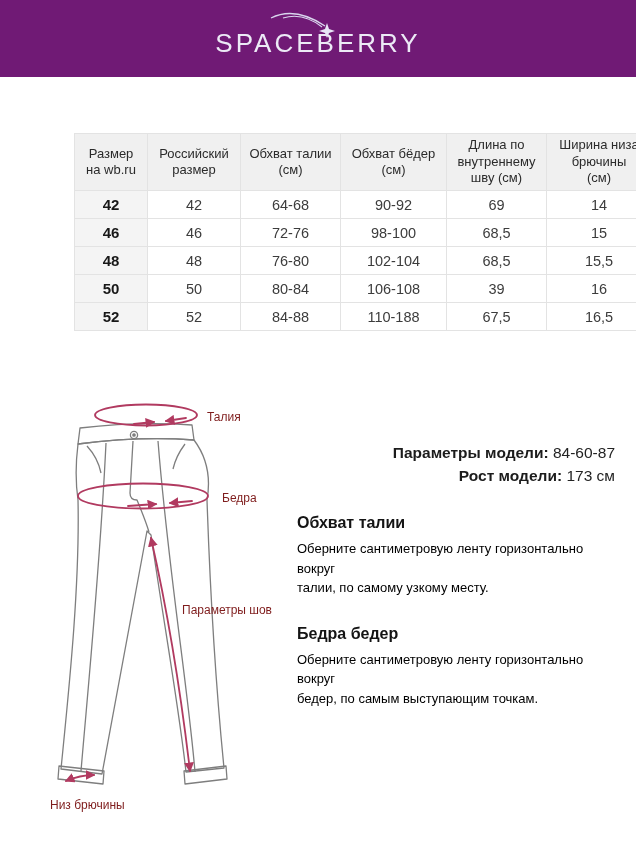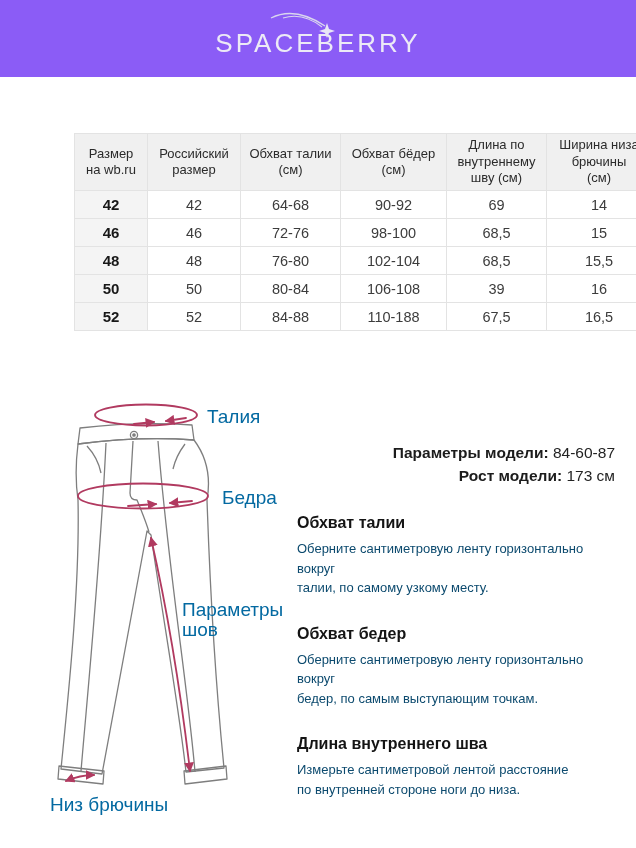--- a/index.html
+++ b/index.html
@@ -3,21 +3,21 @@
 <meta charset="utf-8">
 <style>
   html,body{margin:0;padding:0;background:#ffffff;}
   *{box-sizing:border-box;}
   .page{
     position:relative;width:636px;height:848px;overflow:hidden;background:#ffffff;
     font-family:"Liberation Sans", sans-serif;color:#1c1c1c;
   }
   
   .brand-header{
-    position:absolute;left:0;top:0;width:636px;height:77px;background:#8b5cf6;
+    position:absolute;left:0;top:0;width:636px;height:77px;background:#701a75;
     display:flex;align-items:center;justify-content:center;
   }
   .logo-wrap{position:relative;margin-top:10px;}
   .brand-name{
     color:#eceaf6;font-size:26px;letter-spacing:3px;font-weight:400;
   }
   .comet{position:absolute;left:52px;top:-20px;width:78px;height:30px;}
   
   .size-table{
     position:absolute;left:30px;top:133px;width:577px;
@@ -27,33 +27,33 @@
     border:1px solid #e3e3e3;text-align:center;vertical-align:middle;padding:2px 2px;
   }
   .size-table th{
     background:#f0f0f0;font-weight:400;font-size:13px;line-height:16.5px;
     color:#2b2b2b;height:57px;white-space:pre-line;
   }
   .size-table td{height:28px;font-size:14.5px;color:#3c3c3c;background:#ffffff;}
   .size-table td.first{background:#f4f4f4;font-weight:700;font-size:15px;color:#171717;}
   
   .diagram-svg{position:absolute;left:30px;top:388px;width:260px;height:425px;}
-  .diag-label{position:absolute;font-size:19px;color:#0369a1;line-height:20px;}
+  .diag-label{position:absolute;font-size:12px;color:#7f1d1d;line-height:20px;}
   .lbl-waist{left:207px;top:407px;}
   .lbl-hips{left:222px;top:488px;}
   .lbl-inseam{left:182px;top:600px;width:104px;}
   .lbl-bottom{left:50px;top:795px;}
   
   .info-col{position:absolute;left:297px;top:441px;width:318px;}
   .model-line{font-size:15.5px;line-height:23px;color:#1c1c1c;text-align:right;}
   .model-line .lab{font-weight:700;}
   .model-line .val{font-weight:400;color:#232323;}
   .guide{margin-top:27px;}
   .guide h3{margin:0 0 7px 0;font-size:16px;font-weight:700;color:#141414;}
-  .guide p{margin:0;font-size:13px;line-height:19.5px;color:#0c4a6e;white-space:pre-line;}
+  .guide p{margin:0;font-size:13px;line-height:19.5px;color:#000000;white-space:pre-line;}
 </style>
 </head>
 <body>
 
 <div class="page">
 
   <div class="brand-header">
     <div class="logo-wrap">
       <svg class="comet" viewBox="0 0 78 30">
         <path d="M4,10 Q28,-2 58,18" fill="none" stroke="#d9d6ee" stroke-width="1.3"></path>
@@ -197,24 +197,19 @@
       <span class="lab">Рост модели:</span>
       <span class="val">173 см</span>
     </div>
 
     <div class="guide">
       <h3>Обхват талии</h3>
       <p>Оберните сантиметровую ленту горизонтально вокруг
 талии, по самому узкому месту.</p>
     </div>
     <div class="guide">
-      <h3>Обхват бедер</h3>
+      <h3>Бедра бедер</h3>
       <p>Оберните сантиметровую ленту горизонтально вокруг
 бедер, по самым выступающим точкам.</p>
     </div>
-    <div class="guide">
-      <h3>Длина внутреннего шва</h3>
-      <p>Измерьте сантиметровой лентой расстояние
-по внутренней стороне ноги до низа.</p>
-    </div>
   </div>
 
 </div>
 
 </body></html>

